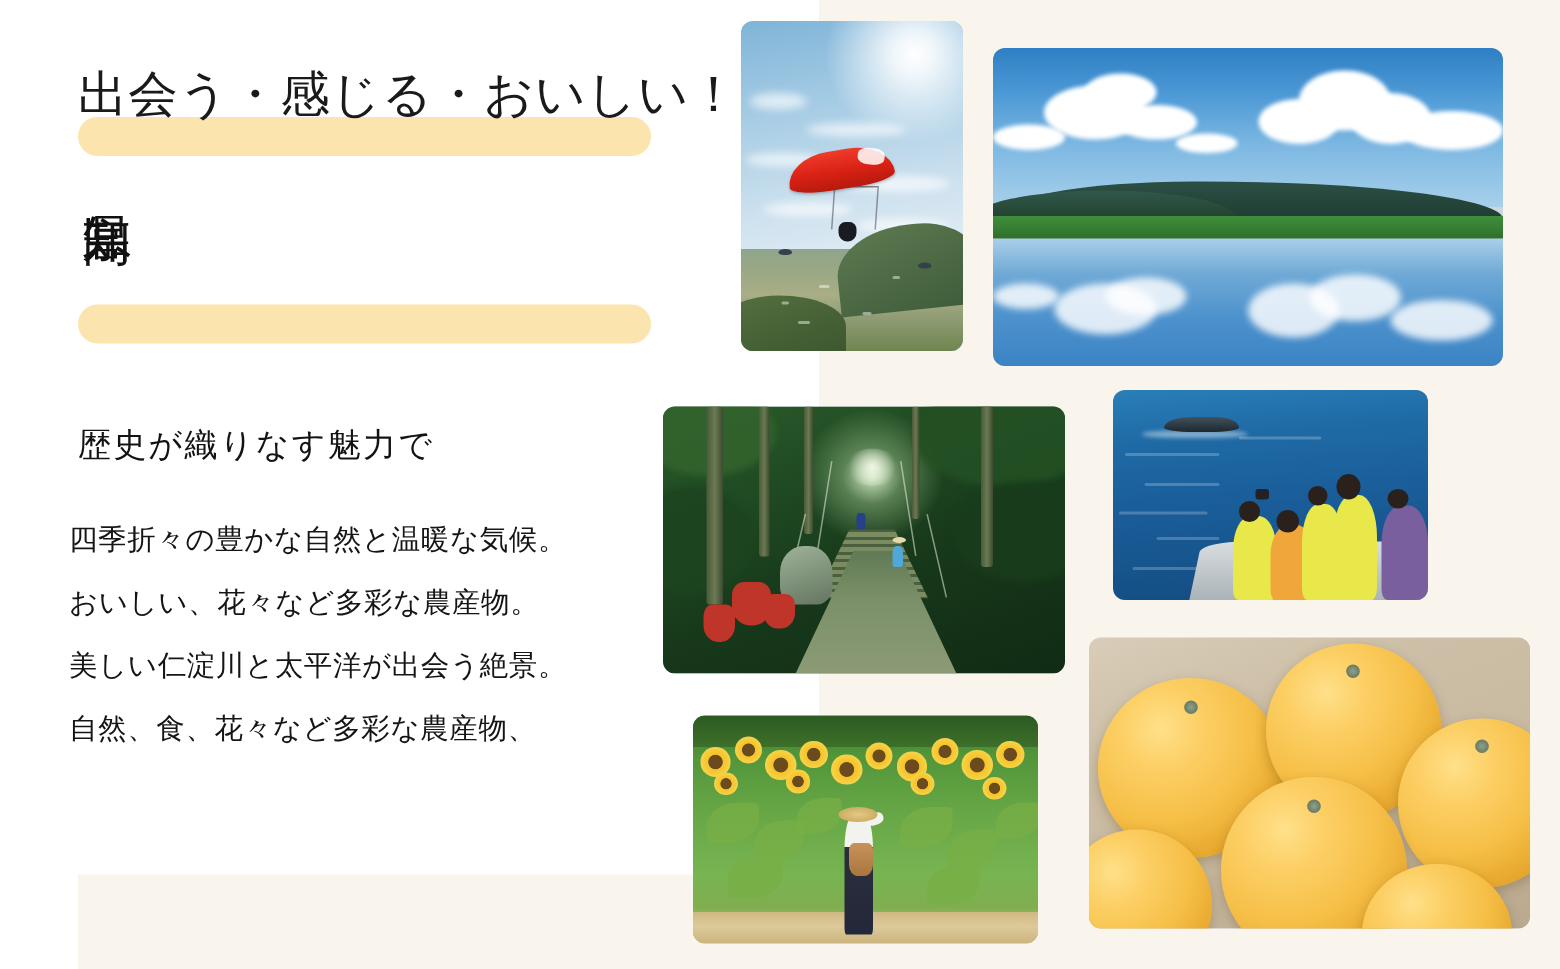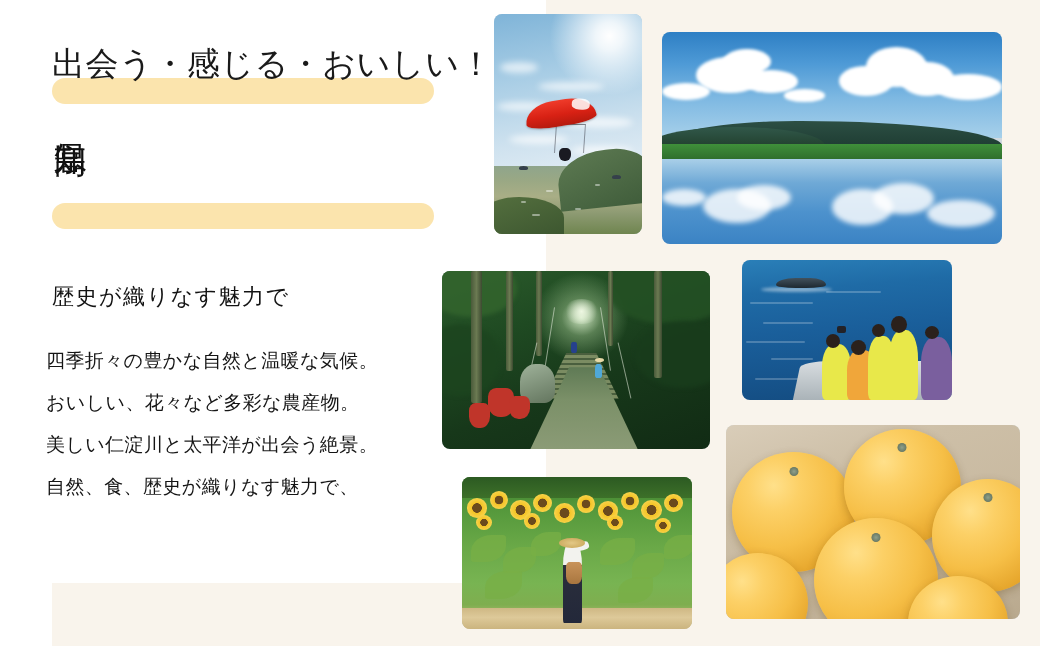--- a/index.html
+++ b/index.html
@@ -314,21 +314,21 @@
 
     <div class="title-hl"></div>
     <div class="pref-vert">高知県</div>
 
     <div class="subhead">歴史が織りなす魅力で</div>
 
     <div class="body-lines">
       <div class="ln">四季折々の豊かな自然と温暖な気候。</div>
       <div class="ln">おいしい、花々など多彩な農産物。</div>
       <div class="ln">美しい仁淀川と太平洋が出会う絶景。</div>
-      <div class="ln">自然、食、歴史が織りなす魅力で、</div>
+      <div class="ln">自然、食、花々など多彩な農産物、</div>
     </div>
   </div>
 
   <div class="photo" id="ph-paraglider">
     <div class="ph-inner">
       <div class="sky-grad"></div>
       <div class="cloud-wisp" style="left:4%;  top:22%; width:26%; height:5%;"></div>
       <div class="cloud-wisp" style="left:30%; top:31%; width:44%; height:4%;"></div>
       <div class="cloud-wisp" style="left:2%;  top:40%; width:34%; height:4%;"></div>
       <div class="cloud-wisp" style="left:46%; top:47%; width:48%; height:5%;"></div>

